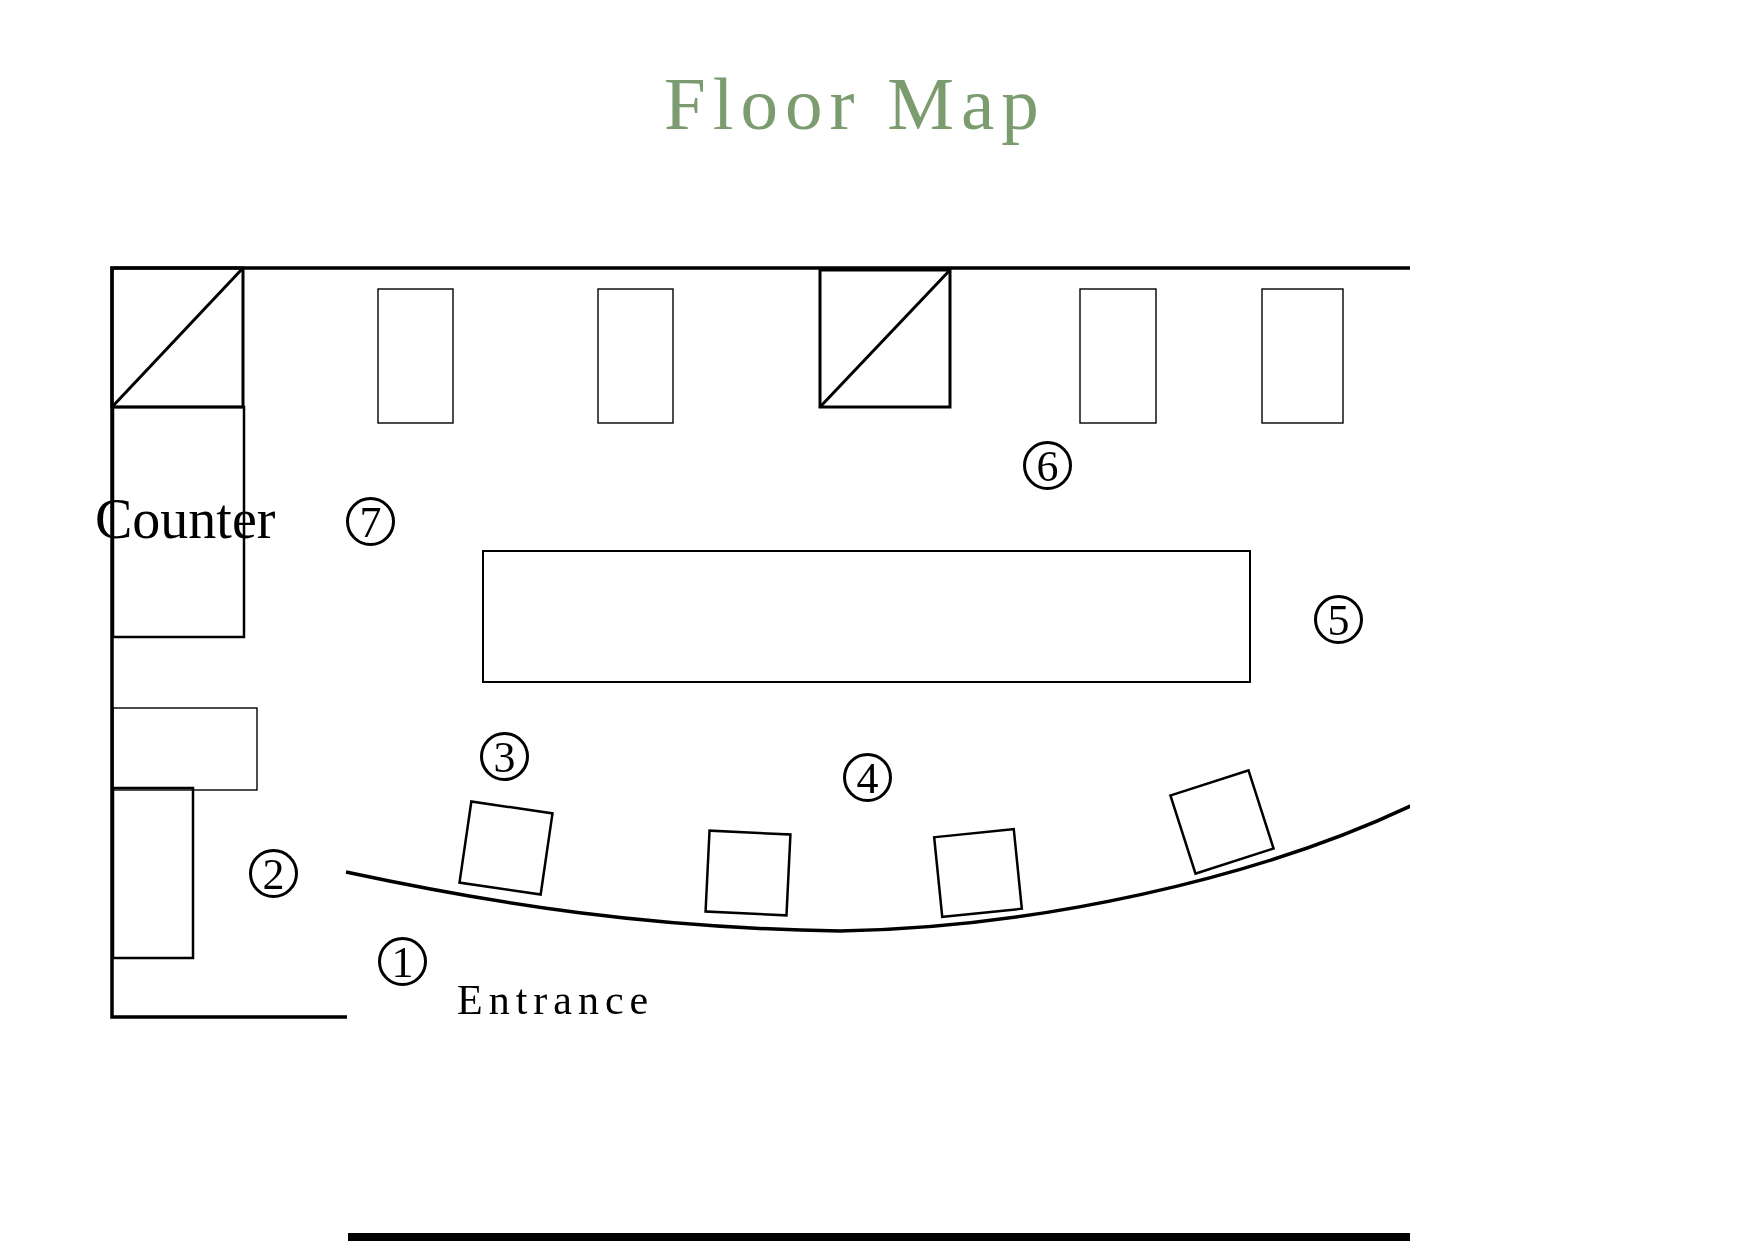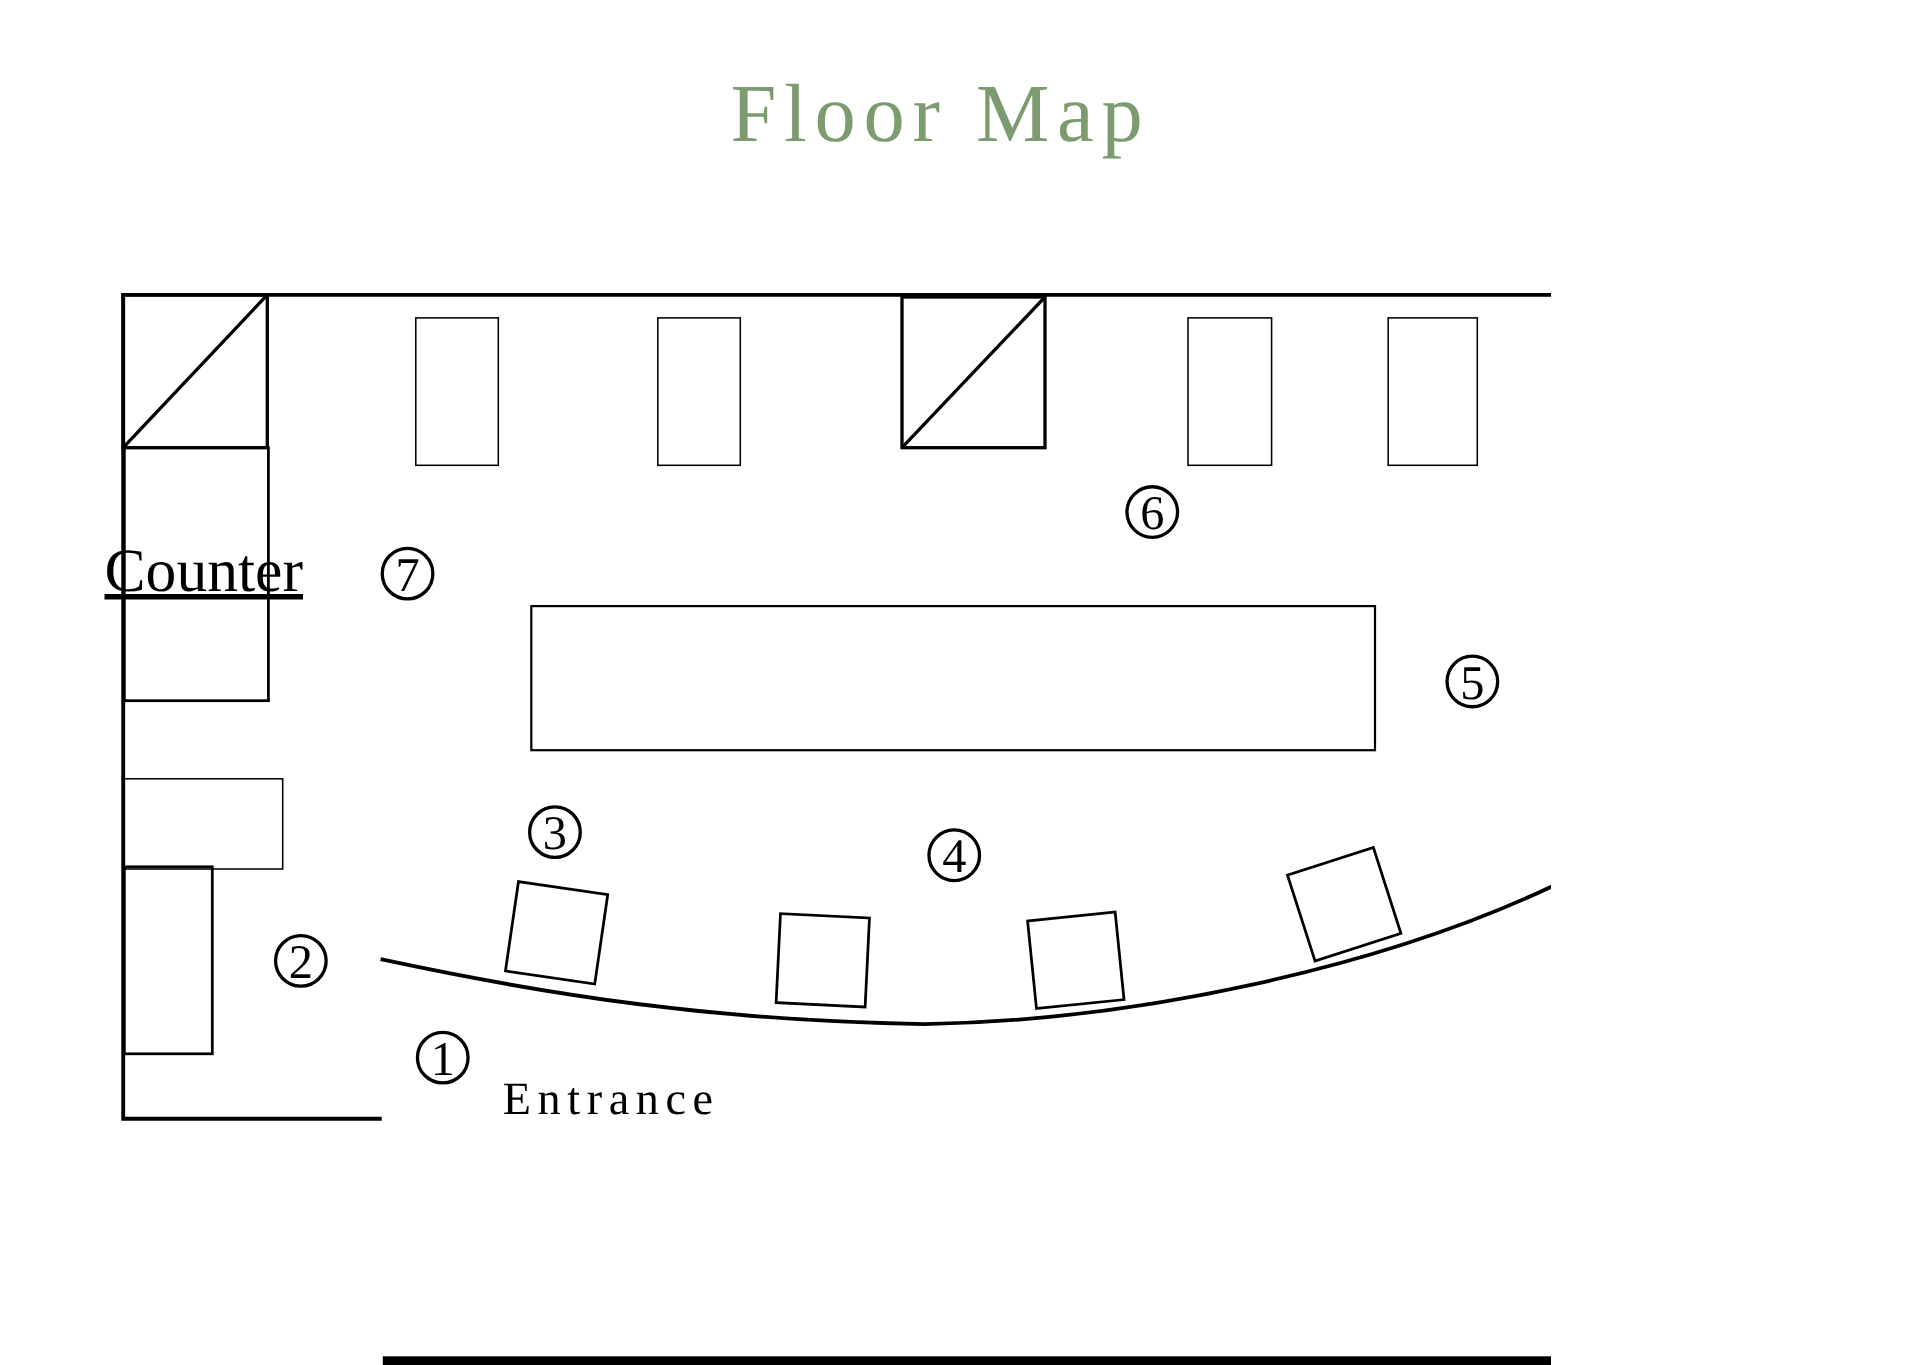--- a/index.html
+++ b/index.html
@@ -21,21 +21,21 @@
     color: #7c9c70;
     white-space: nowrap;
   }
   .plan-svg { position: absolute; left: 0; top: 0; }
   .floor-label {
     position: absolute;
     color: #000000;
     line-height: 1;
     white-space: nowrap;
   }
-  .counter-label { left: 95px; top: 491px; font-size: 56px; text-decoration: underline; }
+  .counter-label { left: 95px; top: 491px; font-size: 56px; }
   .entrance-label { left: 457px; top: 963px; font-size: 42px; letter-spacing: 6px; margin-top: 16px; }
   .marker {
     position: absolute;
     width: 43px;
     height: 43px;
     border: 3px solid #000000;
     border-radius: 50%;
     display: flex;
     align-items: center;
     justify-content: center;

